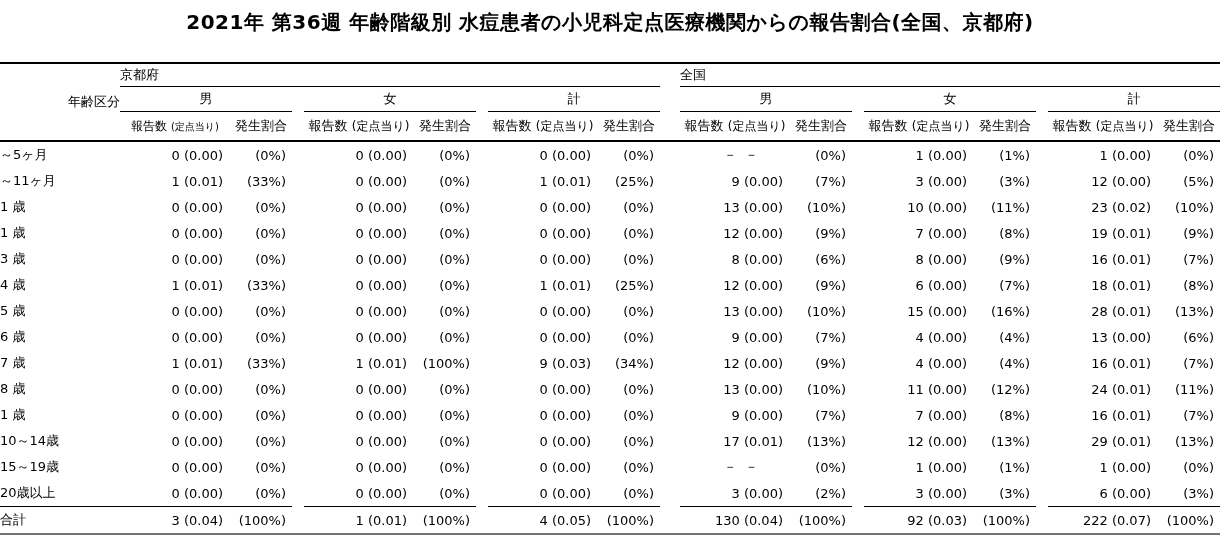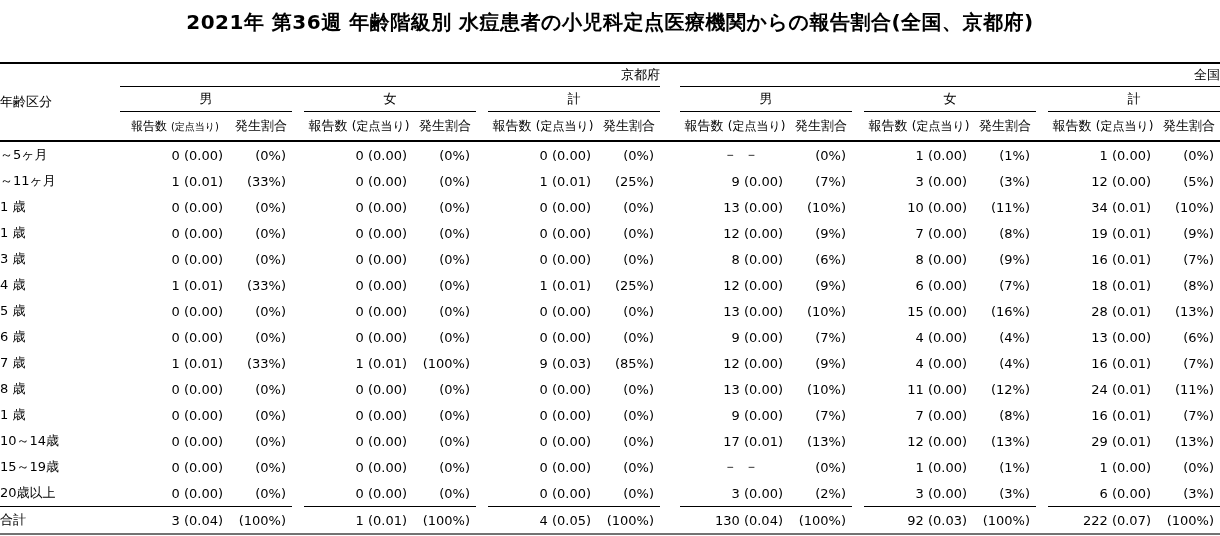--- a/index.html
+++ b/index.html
@@ -19,22 +19,22 @@
   col.c-rep{width:110px;}
   col.c-rate{width:62px;}
   col.c-gap{width:12px;}
   col.c-gapc{width:20px;}
   th,td{
     padding:0;margin:0;font-weight:normal;font-size:13px;
     white-space:nowrap;overflow:hidden;vertical-align:middle;
   }
   
   tr.region-row th{border-top:2px solid #000;height:22px;}
-  th.region-header{border-bottom:1px solid #000;text-align:right;}
-  th.age-header{border-bottom:2px solid #000;text-align:left;}
+  th.region-header{border-bottom:1px solid #000;text-align:left;}
+  th.age-header{border-bottom:2px solid #000;text-align:right;}
   tr.gender-row th{height:24px;}
   th.gender-header{border-bottom:1px solid #000;text-align:center;}
   tr.sub-row th{height:28px;border-bottom:2px solid #000;text-align:center;}
   th.sub-report .unit{font-size:12px;}
   th.sub-report.first{font-size:12px;}
   th.sub-report.first .unit{font-size:10px;}
   
   tbody td{height:26px;}
   td.age-cell{padding-right:5px;}
   td.report-cell{text-align:right;padding-right:7px;}
@@ -162,21 +162,21 @@
         <td class="gap"></td>
         <td class="report-cell">0 (0.00)</td>
         <td class="rate-cell">(0%)</td>
         <td class="gap"></td>
         <td class="report-cell">13 (0.00)</td>
         <td class="rate-cell">(10%)</td>
         <td class="gap"></td>
         <td class="report-cell">10 (0.00)</td>
         <td class="rate-cell">(11%)</td>
         <td class="gap"></td>
-        <td class="report-cell">34 (0.01)</td>
+        <td class="report-cell">23 (0.02)</td>
         <td class="rate-cell">(10%)</td>
       </tr>
       <tr class="data-row">
         <td class="age-cell">1 歳</td>
         <td class="report-cell">0 (0.00)</td>
         <td class="rate-cell">(0%)</td>
         <td class="gap"></td>
         <td class="report-cell">0 (0.00)</td>
         <td class="rate-cell">(0%)</td>
         <td class="gap"></td>
@@ -274,21 +274,21 @@
       </tr>
       <tr class="data-row">
         <td class="age-cell">7 歳</td>
         <td class="report-cell">1 (0.01)</td>
         <td class="rate-cell">(33%)</td>
         <td class="gap"></td>
         <td class="report-cell">1 (0.01)</td>
         <td class="rate-cell">(100%)</td>
         <td class="gap"></td>
         <td class="report-cell">9 (0.03)</td>
-        <td class="rate-cell">(85%)</td>
+        <td class="rate-cell">(34%)</td>
         <td class="gap"></td>
         <td class="report-cell">12 (0.00)</td>
         <td class="rate-cell">(9%)</td>
         <td class="gap"></td>
         <td class="report-cell">4 (0.00)</td>
         <td class="rate-cell">(4%)</td>
         <td class="gap"></td>
         <td class="report-cell">16 (0.01)</td>
         <td class="rate-cell">(7%)</td>
       </tr>

